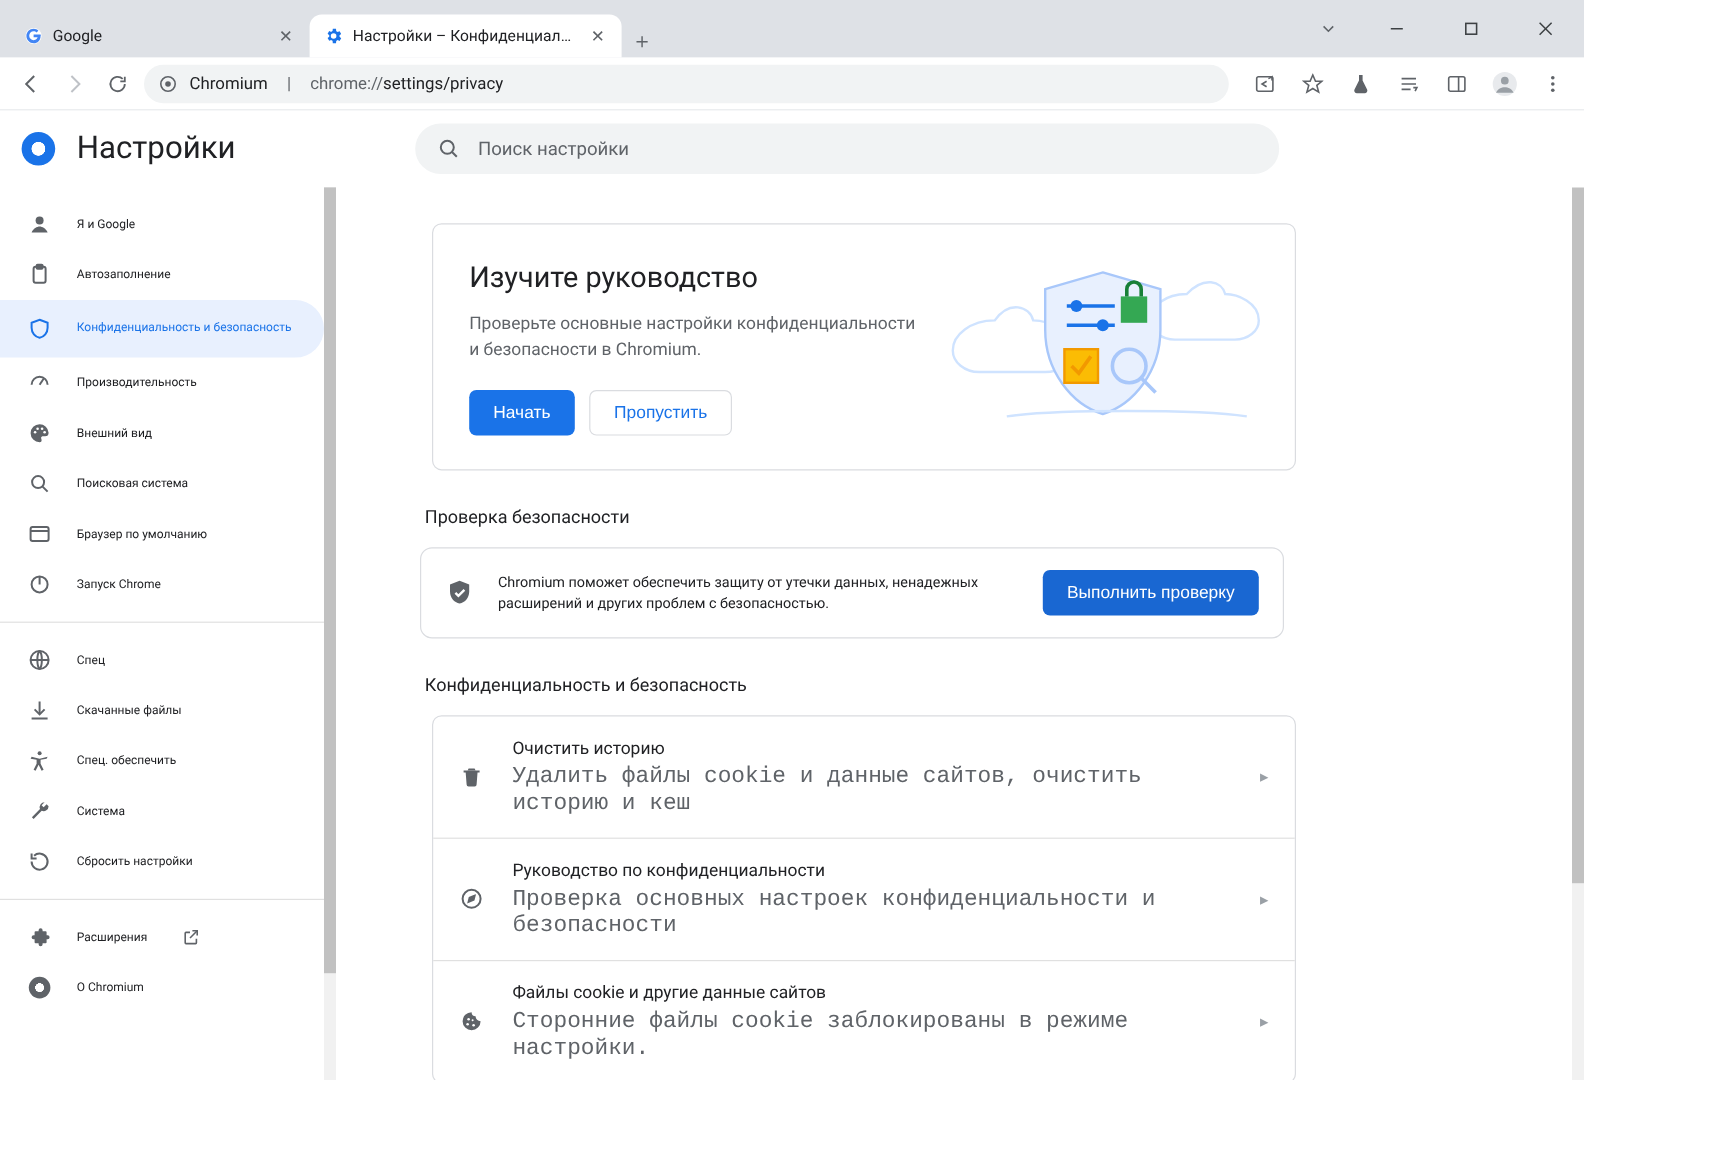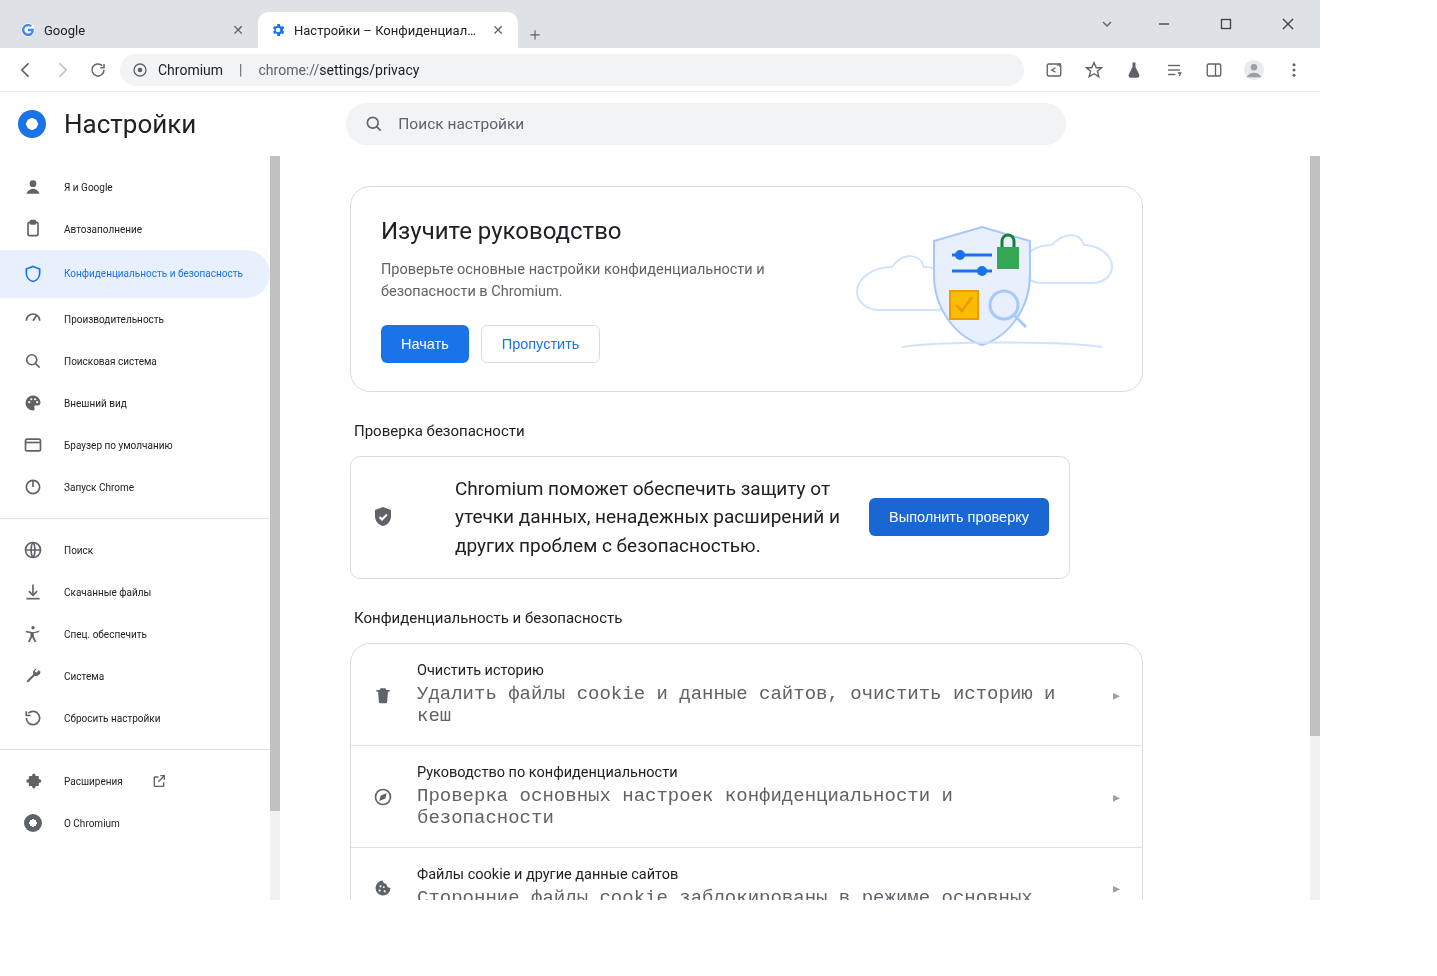--- a/index.html
+++ b/index.html
@@ -67,32 +67,32 @@
   .side-item .side-ico { width:22px; height:22px; display:flex; align-items:center; justify-content:center; color:#5f6368; }
   .side-item.active { background:var(--sidebar-active-bg); color:var(--sidebar-active-text); }
   .side-item.active .side-ico { color:var(--sidebar-active-text); }
   .side-item .ext-ico { margin-left:8px; color:#5f6368; }
 
   
   .main-wrap { flex:1; position:relative; overflow:hidden; }
   .main-scroll { position:absolute; top:0; right:0; width:10px; height:100%; background:#f1f1f1;}
   .main-scroll .thumb { position:absolute; top:0; width:100%; height:78%; background:var(--scrollbar); }
   .main { width:calc(100% - 12px); padding:30px 70px 0 70px; }
-  .card { width:793px; border-radius:20px; border:1px solid var(--card-border); background:#fff; margin-left:0; margin-bottom:30px;}
+  .card { width:720px; border-radius:8px; border:1px solid var(--card-border); background:#fff; margin-left:10px; margin-bottom:30px;}
   .hero { padding:30px 310px 28px 30px; position:relative; }
   .hero h2 { margin:0 0 14px 0; font-size:24px; font-weight:400; }
   .hero p { margin:0 0 22px 0; color:var(--text-secondary); font-size:14.5px; line-height:1.5; }
   .hero .hero-art { position:absolute; right:20px; top:20px; width:280px; height:160px; }
   .btn-row { display:flex; gap:12px; }
   .btn { height:38px; border-radius:6px; padding:0 20px; font-size:14.5px; display:flex; align-items:center; justify-content:center; cursor:pointer; border:none;}
   .btn.primary { background:var(--blue); color:#fff; }
   .btn.secondary { background:#fff; color:var(--blue); border:1px solid var(--card-border); }
   .section-title { width:720px; font-size:15px; color:var(--text-primary); margin-bottom:16px; padding-left:4px;}
   .safety-row { width:720px; display:flex; align-items:center; border:1px solid var(--card-border); border-radius:10px; padding:18px 20px; gap:20px; margin-bottom:30px;}
-  .safety-row .safety-text { flex:1; font-size:19px; color:var(--text-primary); line-height:1.5;margin-left:40px;}
+  .safety-row .safety-text { flex:1; font-size:12px; color:var(--text-primary); line-height:1.5;}
   .settings-item { display:flex; align-items:center; padding:18px 22px; border-bottom:1px solid var(--item-border); gap:22px; cursor:pointer;}
   .settings-item:last-child { border-bottom:none; }
   .settings-item .si-ico { width:22px; color:#5f6368; }
   .settings-item .si-body { flex:1; }
   .si-title { font-size:14.5px; color:var(--text-primary); }
   .si-sub { font-size:19px; color:var(--text-secondary); margin-top:4px;font-family:Liberation Mono, monospace;}
   .si-chev { color:#9aa0a6; }
 
   
   svg { display:block; }
@@ -276,42 +276,42 @@
             <span class="side-ico">
                 <svg width="20" height="20" viewBox="0 0 24 24" fill="none" stroke="#5f6368" stroke-width="2">
                   <path d="M4 14a8 8 0 1 1 16 0"></path>
                   <line x1="12" y1="14" x2="16" y2="8"></line>
                 </svg>
               </span>
             <span>Производительность</span>
           </div>
           <div class="side-item">
             <span class="side-ico">
-                <svg width="20" height="20" viewBox="0 0 24 24" fill="none" stroke="#5f6368" stroke-width="2">
-                  <circle cx="10.5" cy="10.5" r="6"></circle>
-                  <line x1="20" y1="20" x2="15" y2="15"></line>
-                </svg>
-              </span>
-            <span>Поисковая система</span>
-          </div>
-          <div class="side-item">
-            <span class="side-ico">
                 <svg width="20" height="20" viewBox="0 0 24 24" fill="#5f6368">
                   <path d="M12 3a9 9 0 0 0 0 18c1.5 0 2-1 2-2s-.5-1.5-.5-2.5 1-1.5 2-1.5h2a3.5 3.5 0 0 0 3.5-3.5A9 9 0 0 0 12 3z"></path>
                   <circle cx="7.5" cy="11" r="1.3" fill="#fff"></circle>
                   <circle cx="10" cy="7.5" r="1.3" fill="#fff"></circle>
                   <circle cx="14.5" cy="7.5" r="1.3" fill="#fff"></circle>
                   <circle cx="17" cy="11" r="1.3" fill="#fff"></circle>
                 </svg>
               </span>
             <span>Внешний вид</span>
           </div>
           <div class="side-item">
             <span class="side-ico">
                 <svg width="20" height="20" viewBox="0 0 24 24" fill="none" stroke="#5f6368" stroke-width="2">
+                  <circle cx="10.5" cy="10.5" r="6"></circle>
+                  <line x1="20" y1="20" x2="15" y2="15"></line>
+                </svg>
+              </span>
+            <span>Поисковая система</span>
+          </div>
+          <div class="side-item">
+            <span class="side-ico">
+                <svg width="20" height="20" viewBox="0 0 24 24" fill="none" stroke="#5f6368" stroke-width="2">
                   <rect x="3" y="5" width="18" height="14" rx="2"></rect>
                   <line x1="3" y1="9" x2="21" y2="9"></line>
                 </svg>
               </span>
             <span>Браузер по умолчанию</span>
           </div>
           <div class="side-item">
             <span class="side-ico">
                 <svg width="20" height="20" viewBox="0 0 24 24" fill="none" stroke="#5f6368" stroke-width="2">
                   <circle cx="12" cy="12" r="8"></circle>
@@ -323,21 +323,21 @@
         </div>
 
         <div class="side-section">
           <div class="side-item">
             <span class="side-ico">
                 <svg width="20" height="20" viewBox="0 0 24 24" fill="none" stroke="#5f6368" stroke-width="2">
                   <circle cx="12" cy="12" r="9"></circle>
                   <path d="M3 12h18M12 3c3 3 3 15 0 18M12 3c-3 3-3 15 0 18"></path>
                 </svg>
               </span>
-            <span>Поиск</span>
+            <span>Спец</span>
           </div>
           <div class="side-item">
             <span class="side-ico">
                 <svg width="20" height="20" viewBox="0 0 24 24" fill="none" stroke="#5f6368" stroke-width="2">
                   <path d="M12 3v12"></path>
                   <polyline points="7 11 12 16 17 11"></polyline>
                   <line x1="4" y1="20" x2="20" y2="20"></line>
                 </svg>
               </span>
             <span>Скачанные файлы</span>
@@ -481,21 +481,21 @@
                 <svg width="20" height="20" viewBox="0 0 24 24" fill="#5f6368">
                   <path d="M12 3a9 9 0 1 0 9 9 5 5 0 0 1-5-5 4 4 0 0 1-4-4z"></path>
                   <circle cx="9" cy="10" r="1.3" fill="#fff"></circle>
                   <circle cx="8" cy="15" r="1.3" fill="#fff"></circle>
                   <circle cx="14" cy="16" r="1.3" fill="#fff"></circle>
                   <circle cx="13" cy="11" r="1" fill="#fff"></circle>
                 </svg>
               </span>
           <div class="si-body">
             <div class="si-title">Файлы cookie и другие данные сайтов</div>
-            <div class="si-sub">Сторонние файлы cookie заблокированы в режиме основных.</div>
+            <div class="si-sub">Сторонние файлы cookie заблокированы в режиме настройки.</div>
           </div>
           <span class="si-chev">▸</span>
         </div>
       </div>
 
      </div>
      <div class="main-scroll">
           <div class="thumb"></div>
         </div>
     </div>

